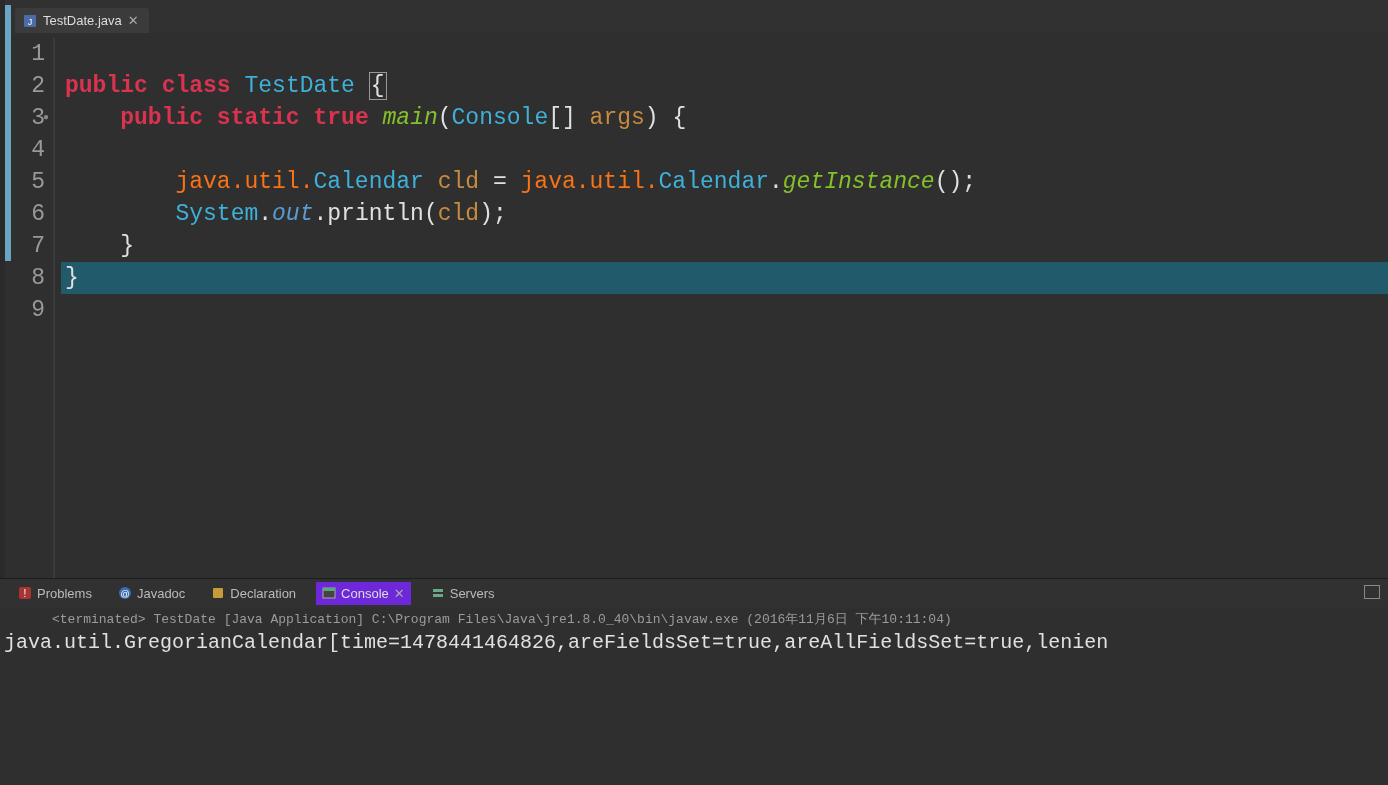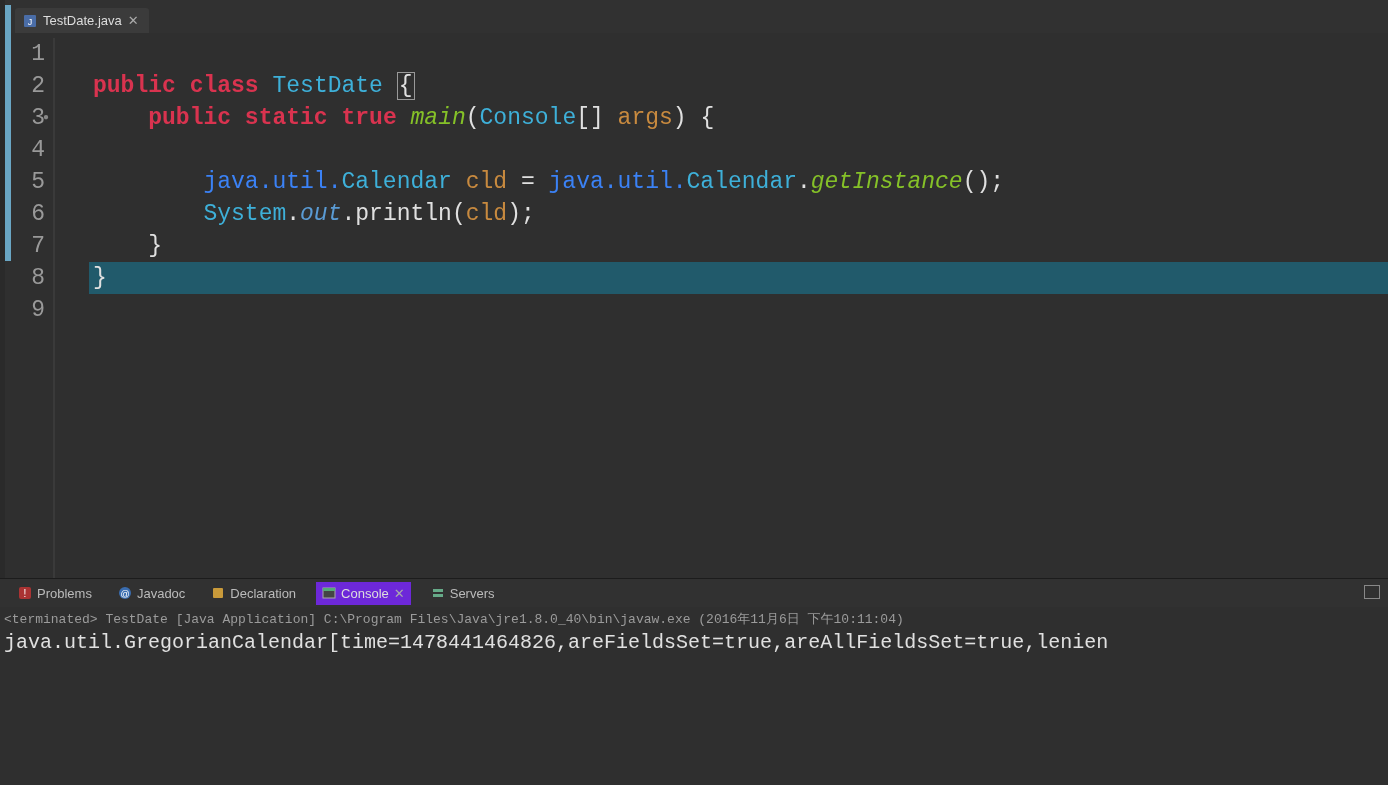--- a/index.html
+++ b/index.html
@@ -75,41 +75,40 @@
   height: 32px;
 }
 .code-lines {
   flex: 1;
   position: relative;
 }
 .code-line {
   height: 32px;
   white-space: pre;
   padding-left: 4px;
-  margin-left: 28px;
 }
 .hl-line {
   background: #215a6b;
 }
 .change-marker {
   position: absolute;
   left: 0;
   top: 5px;
   width: 6px;
   background: #6aa6c4;
 }
 .t-kw { color: #d9334f; font-weight: bold; }
 .t-cls { color: #3eb0d9; }
 .t-type { color: #3eb0d9; }
 .t-fn { color: #e0e0e0; }
 .t-static { color: #85c128; font-style: italic; }
 .t-field { color: #5a9bd4; font-style: italic; }
 .t-param { color: #c88a3f; text-align: center; }
 .t-punc { color: #e0e0e0; }
-.t-pkg { color: #3b82f6; }
+.t-pkg { color: #f97316; }
 .t-pkgcls { color: #3eb0d9; }
 .cursor-box {
   border: 1px solid #999;
   padding: 0 1px;
 }
 .ov-marker {
   position: absolute;
   right: -4px;
   font-size: 10px;
   color: #888;
@@ -158,20 +157,21 @@
 .console-body {
   flex: 1;
   background: #2f2f2f;
   font-family: Consolas, "Courier New", monospace;
   overflow: hidden;
 }
 .console-status {
   color: #9b9b9b;
   font-size: 13px;
   padding: 3px 4px 3px 4px;
+  margin-left: 48px;
 }
 .console-out {
   color: #e0e0e0;
   font-size: 20px;
   padding: 0 4px;
   white-space: pre;
 }
 </style>
 </head>
 <body>

